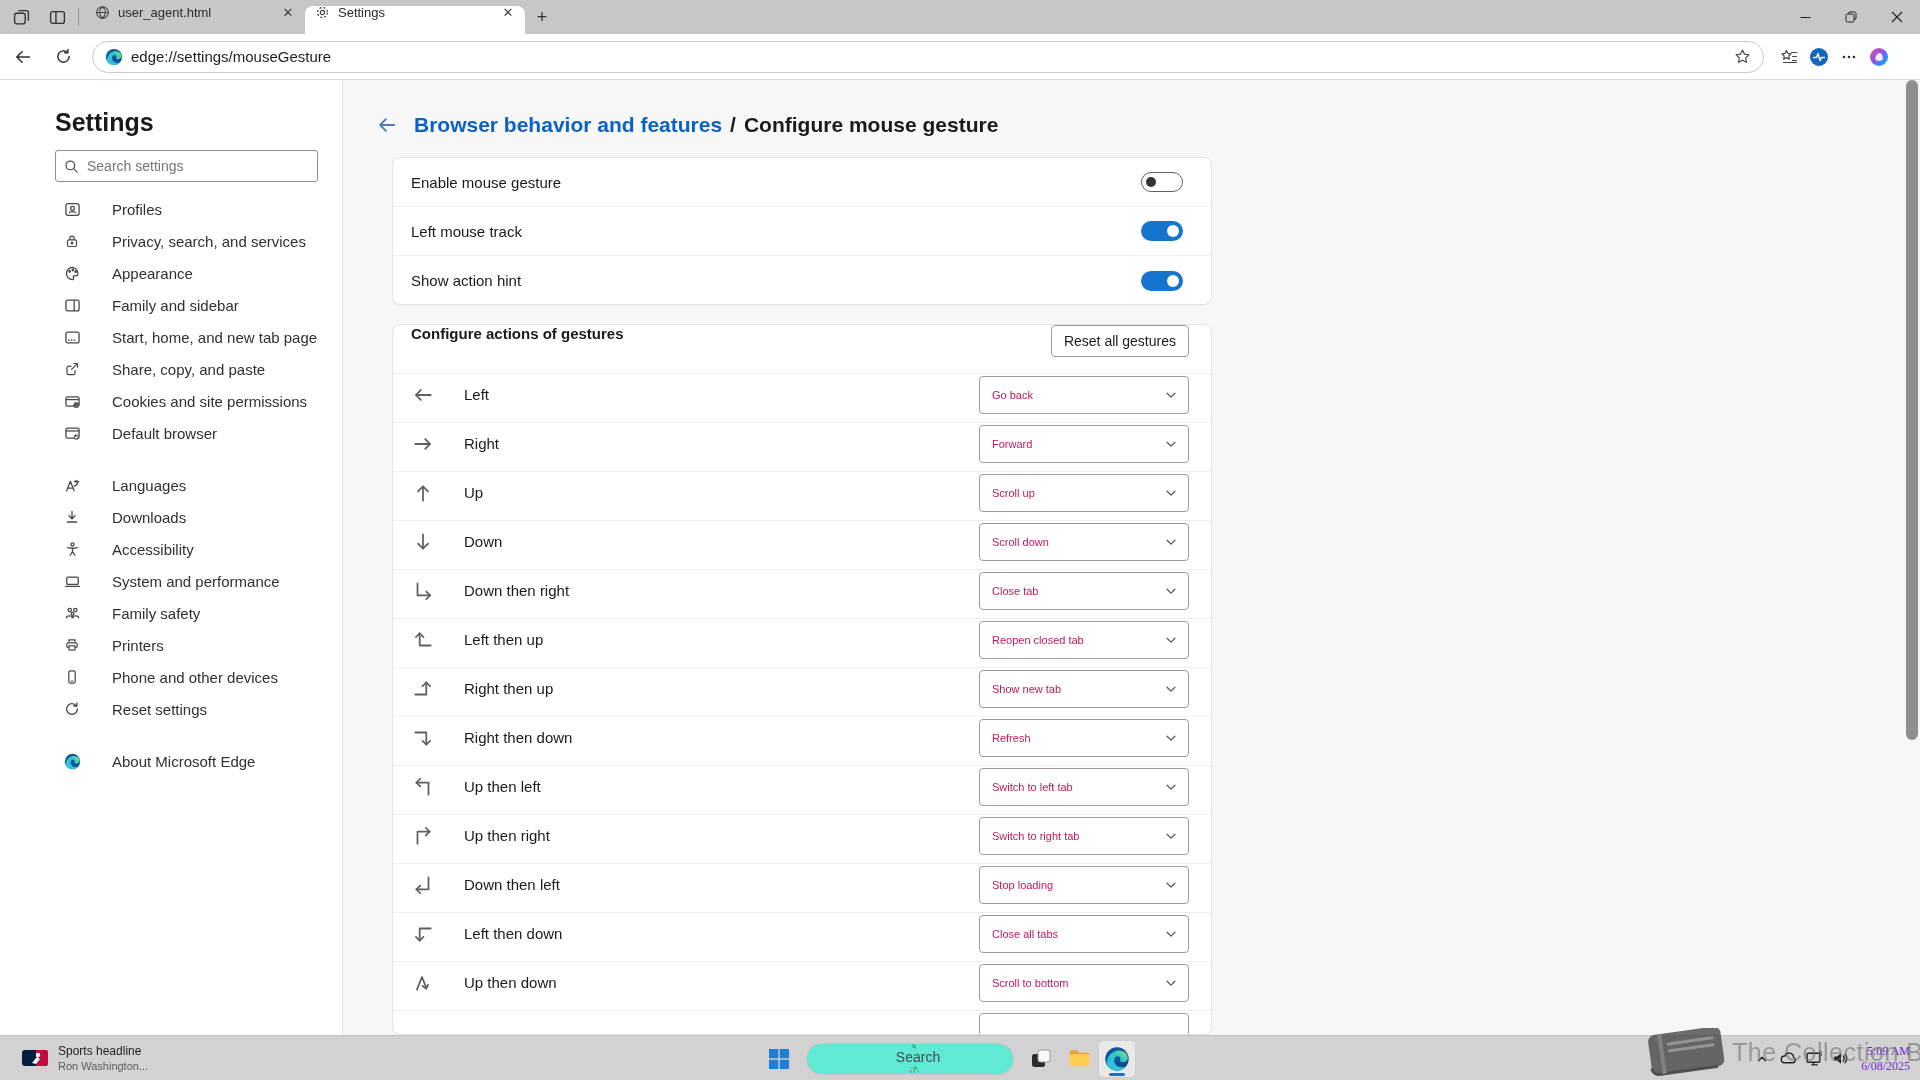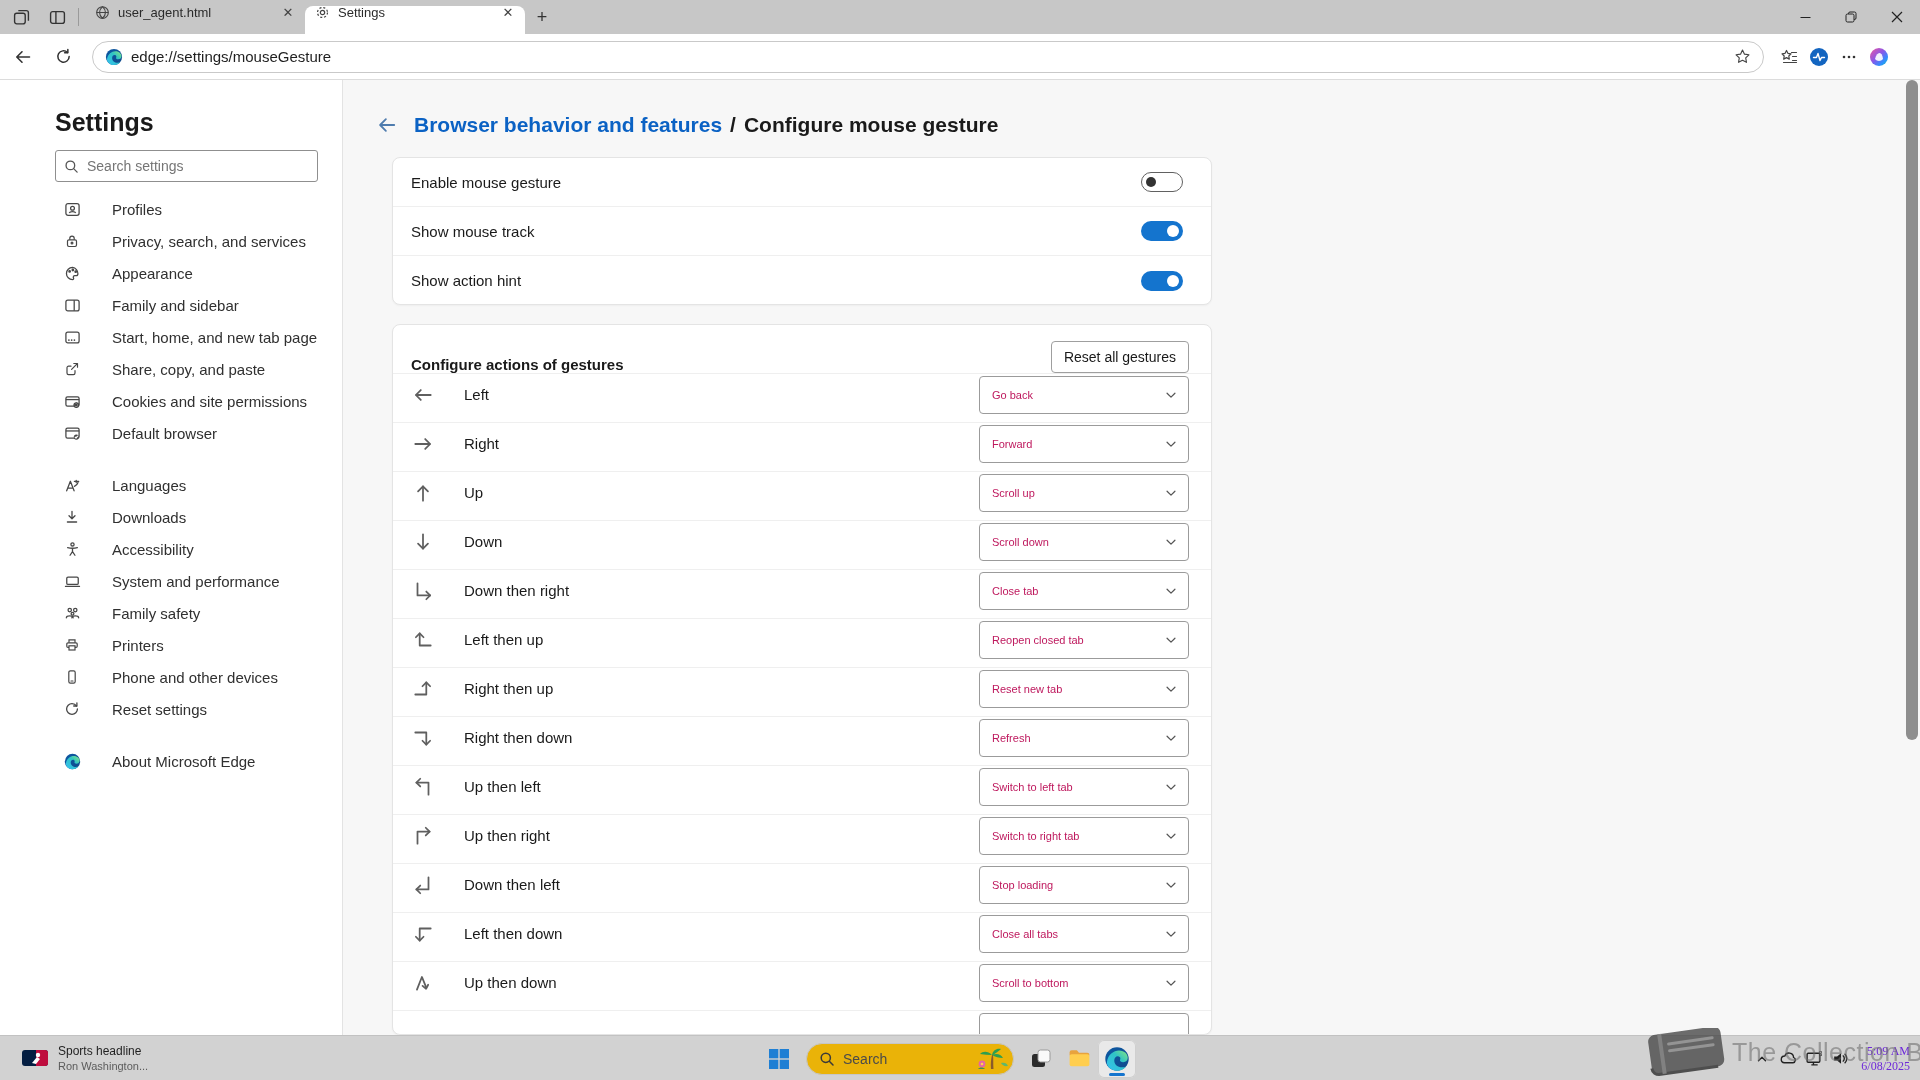--- a/index.html
+++ b/index.html
@@ -51,41 +51,41 @@
   .trow { height:49px; display:flex; align-items:center; padding:0 28px 0 18px; border-bottom:1px solid #efefef; }
   .trow:last-child { border-bottom:0; }
   .trow .tlabel { flex:1; font-size:15px; color:#1a1a1a; }
 
   .toggle { width:42px; height:20px; border-radius:10px; position:relative; }
   .toggle.off { border:1px solid #616161; background:#fff; }
   .toggle.off .knob { position:absolute; left:4px; top:4px; width:10px; height:10px; border-radius:50%; background:#333; }
   .toggle.on { background:#1474ce; }
   .toggle.on .knob { position:absolute; right:4px; top:4px; width:12px; height:12px; border-radius:50%; background:#fff; }
 
-  #g-header { height:49px; display:flex; align-items:flex-end; padding:0 22px 0 18px; border-bottom:1px solid #efefef; }
+  #g-header { height:49px; display:flex; align-items:flex-start; padding:0 22px 0 18px; border-bottom:1px solid #efefef; }
   #g-header .gh-label { flex:1; font-size:15px; font-weight:700; color:#1a1a1a; }
   #reset-btn { height:32px; padding:0 12px; border:1px solid #9f9f9f; border-radius:4px; background:#fff; font-size:14px; color:#1a1a1a; display:flex; align-items:center; font-family:inherit; }
   .grow { height:49px; display:flex; align-items:center; padding:0 22px 7px 18px; border-bottom:1px solid #efefef; }
   .grow .gicon { width:24px; height:24px; display:flex; align-items:center; justify-content:center; }
   .grow .glabel { flex:1; margin-left:29px; font-size:15px; color:#1a1a1a; }
   .gselect { width:210px; height:38px; border:1px solid #9b9b9b; border-radius:4px; background:#fff; display:flex; align-items:center; padding:0 10px 0 12px; }
   .gselect .gval { flex:1; font-size:11px; color:#be185d; }
 
   #scrollbar { position:absolute; right:2px; top:0; width:12px; height:955px; }
   #scroll-thumb { position:absolute; left:0; top:0; width:12px; height:660px; background:#8e8e8e; border-radius:6px; }
 
   
   #taskbar { left:0; top:1035px; width:1920px; height:60px; background:#d2d2d2; border-top:1px solid #c2c2c2; }
   #widget { position:absolute; left:14px; top:2px; height:40px; display:flex; align-items:center; border-radius:5px; padding:0 8px; }
   #widget-text { margin-left:10px; }
   #widget-title { font-size:12px; color:#1f1f1f; }
   #widget-sub { font-size:11px; color:#5c5c5c; margin-top:2px; }
   #tb-center { position:absolute; left:760px; top:0; height:45px; display:flex; align-items:center; }
   .tb-icon { width:38px; height:38px; display:flex; align-items:center; justify-content:center; border-radius:6px; position:relative; }
-  #tb-search { width:208px; height:32px; background:#eab308; border:1px solid #c6c6c6; border-radius:16px; display:flex; align-items:center; padding:0 4px 0 12px; margin:0 8px; }
+  #tb-search { width:208px; height:32px; background:#5eead4; border:1px solid #c6c6c6; border-radius:16px; display:flex; align-items:center; padding:0 4px 0 12px; margin:0 8px;flex-direction:column; }
   #tb-search-label { flex:1; margin-left:8px; font-size:14px; color:#4a4a4a; }
   .tb-active-plate { background:#e9e9e9; box-shadow:inset 0 0 0 1px #cfcfcf; }
   .tb-underline { position:absolute; bottom:2px; left:50%; transform:translateX(-50%); width:16px; height:3px; border-radius:2px; background:#1474ce; }
   #tray { position:absolute; right:10px; top:0; height:45px; display:flex; align-items:center; }
   .tray-icon { width:26px; height:26px; display:flex; align-items:center; justify-content:center; color:#1f1f1f; }
   #clock { margin-left:8px; text-align:right; font-size:12px; color:#6d28d9; line-height:15px;font-family:Liberation Serif, serif; }
 
   
   #watermark { position:absolute; left:1640px; top:1022px; width:280px; height:58px; pointer-events:none; }
   #wm-book { position:absolute; left:0; top:6px; opacity:.8; }
@@ -416,21 +416,21 @@
     </div>
 
     <div id="card-toggles" class="card">
       <div class="trow">
         <span class="tlabel">Enable mouse gesture</span>
         <div class="toggle off">
             <div class="knob"></div>
           </div>
       </div>
       <div class="trow">
-        <span class="tlabel">Show mouse track</span>
+        <span class="tlabel">Left mouse track</span>
         <div class="toggle on">
             <div class="knob"></div>
           </div>
       </div>
       <div class="trow">
         <span class="tlabel">Show action hint</span>
         <div class="toggle on">
             <div class="knob"></div>
           </div>
       </div>
@@ -540,21 +540,21 @@
 
       <div class="grow">
         <span class="gicon">
             <svg width="22" height="22" viewBox="0 0 20 20" fill="none" stroke="#5f5f5f" stroke-width="1.6" stroke-linecap="round" stroke-linejoin="round">
               <path d="M3 15h10V4"></path>
               <path d="M9.5 7.5 13 4l3.5 3.5"></path>
             </svg>
           </span>
         <span class="glabel">Right then up</span>
         <div class="gselect">
-            <span class="gval">Reset new tab</span>
+            <span class="gval">Show new tab</span>
             <svg width="14" height="14" viewBox="0 0 16 16" fill="none" stroke="#555" stroke-width="1.4" stroke-linecap="round" stroke-linejoin="round">
               <path d="M3.5 6l4.5 4.5L12.5 6"></path>
             </svg>
           </div>
       </div>
 
       <div class="grow">
         <span class="gicon">
             <svg width="22" height="22" viewBox="0 0 20 20" fill="none" stroke="#5f5f5f" stroke-width="1.6" stroke-linecap="round" stroke-linejoin="round">
               <path d="M3 5h10v11"></path>

